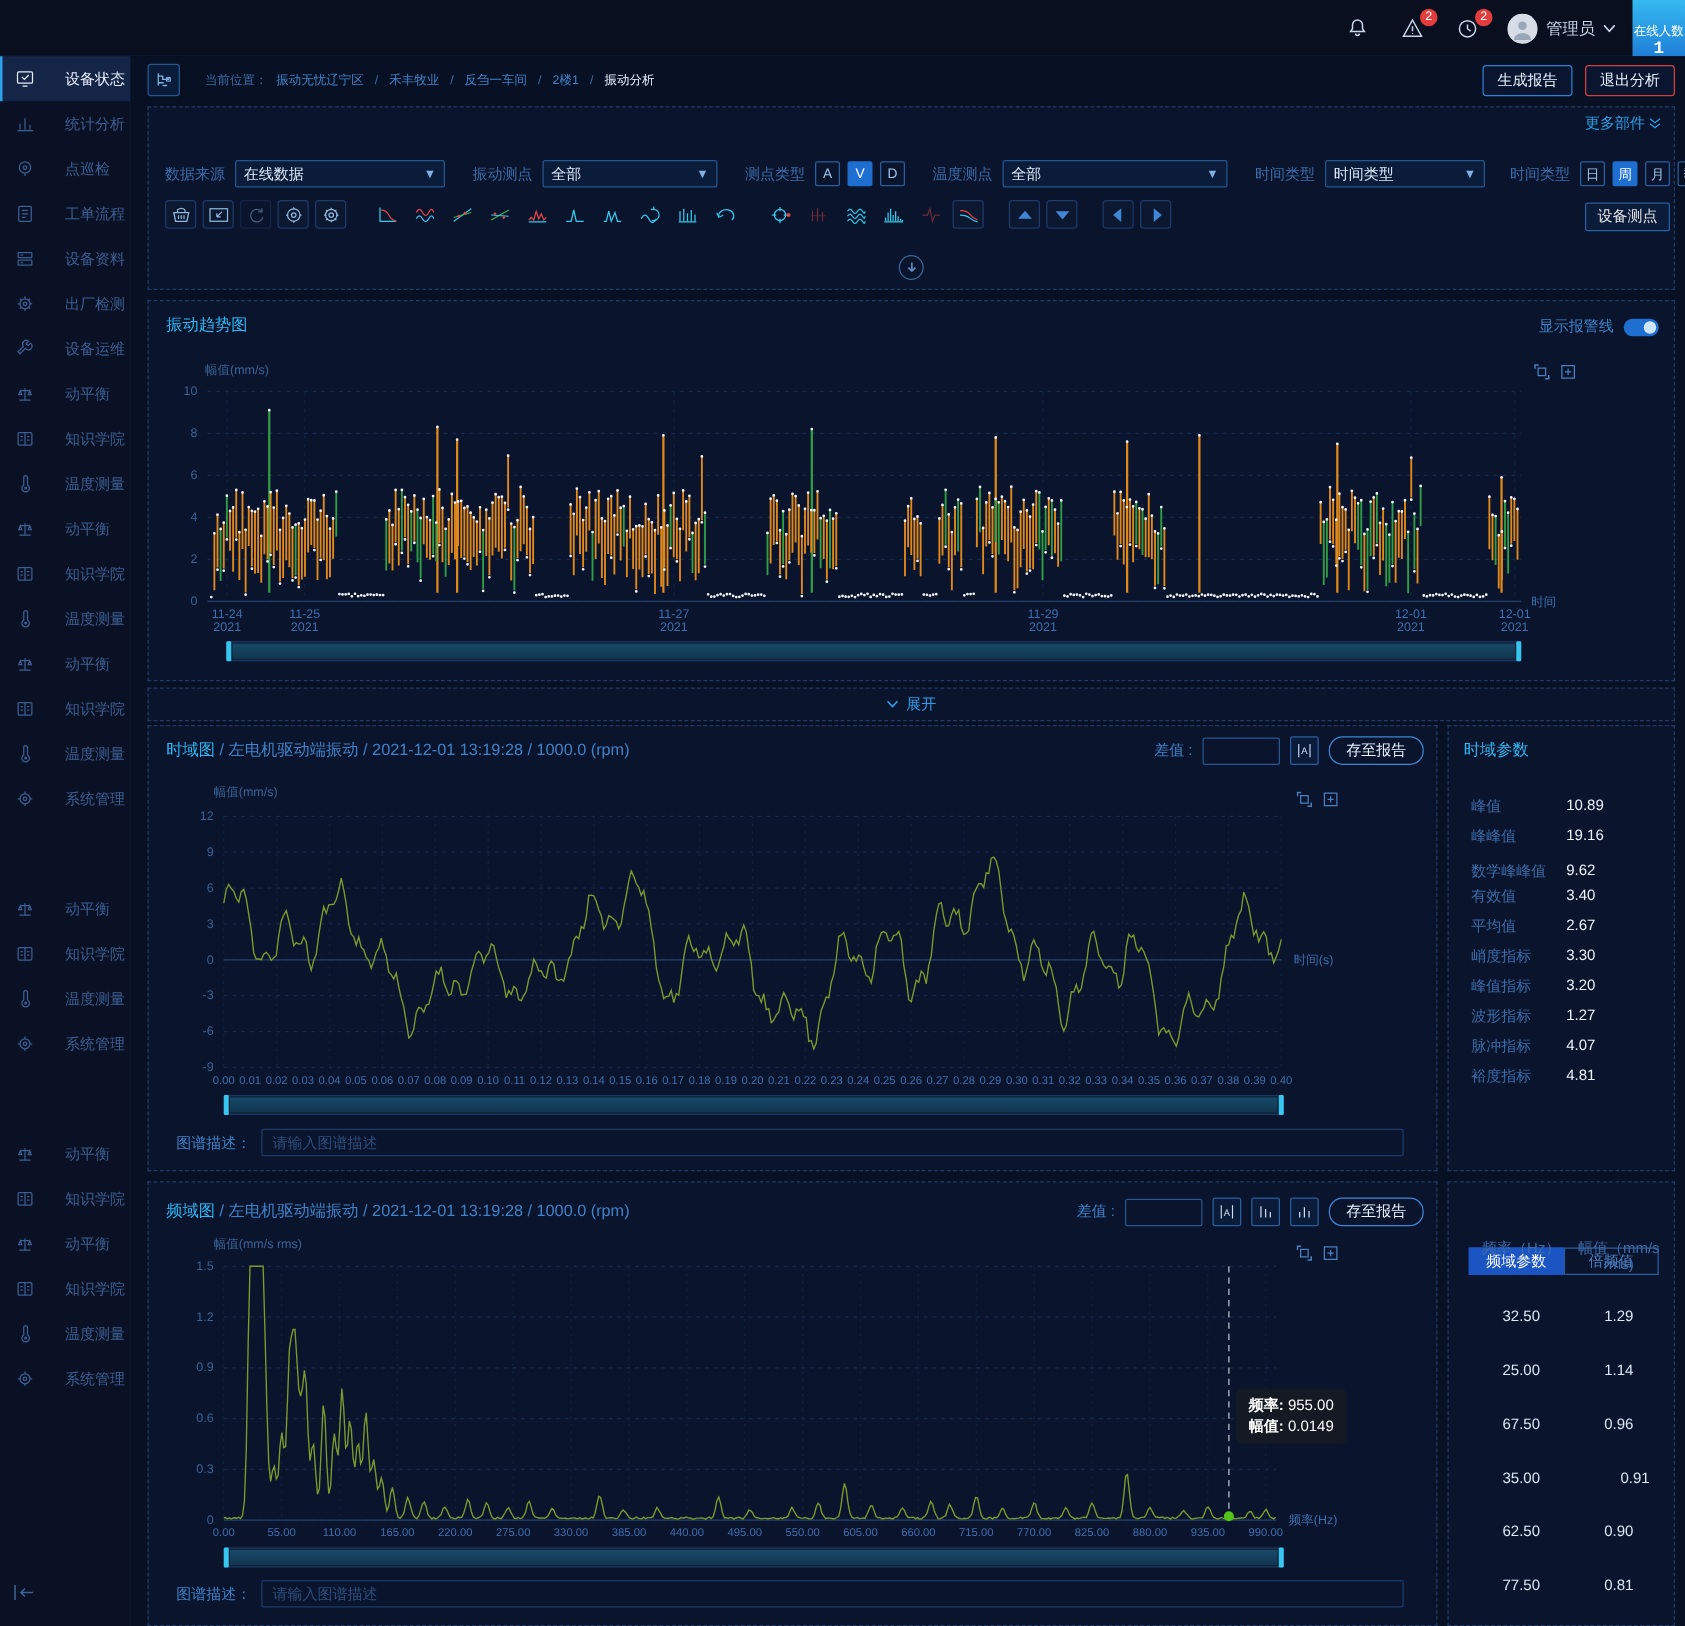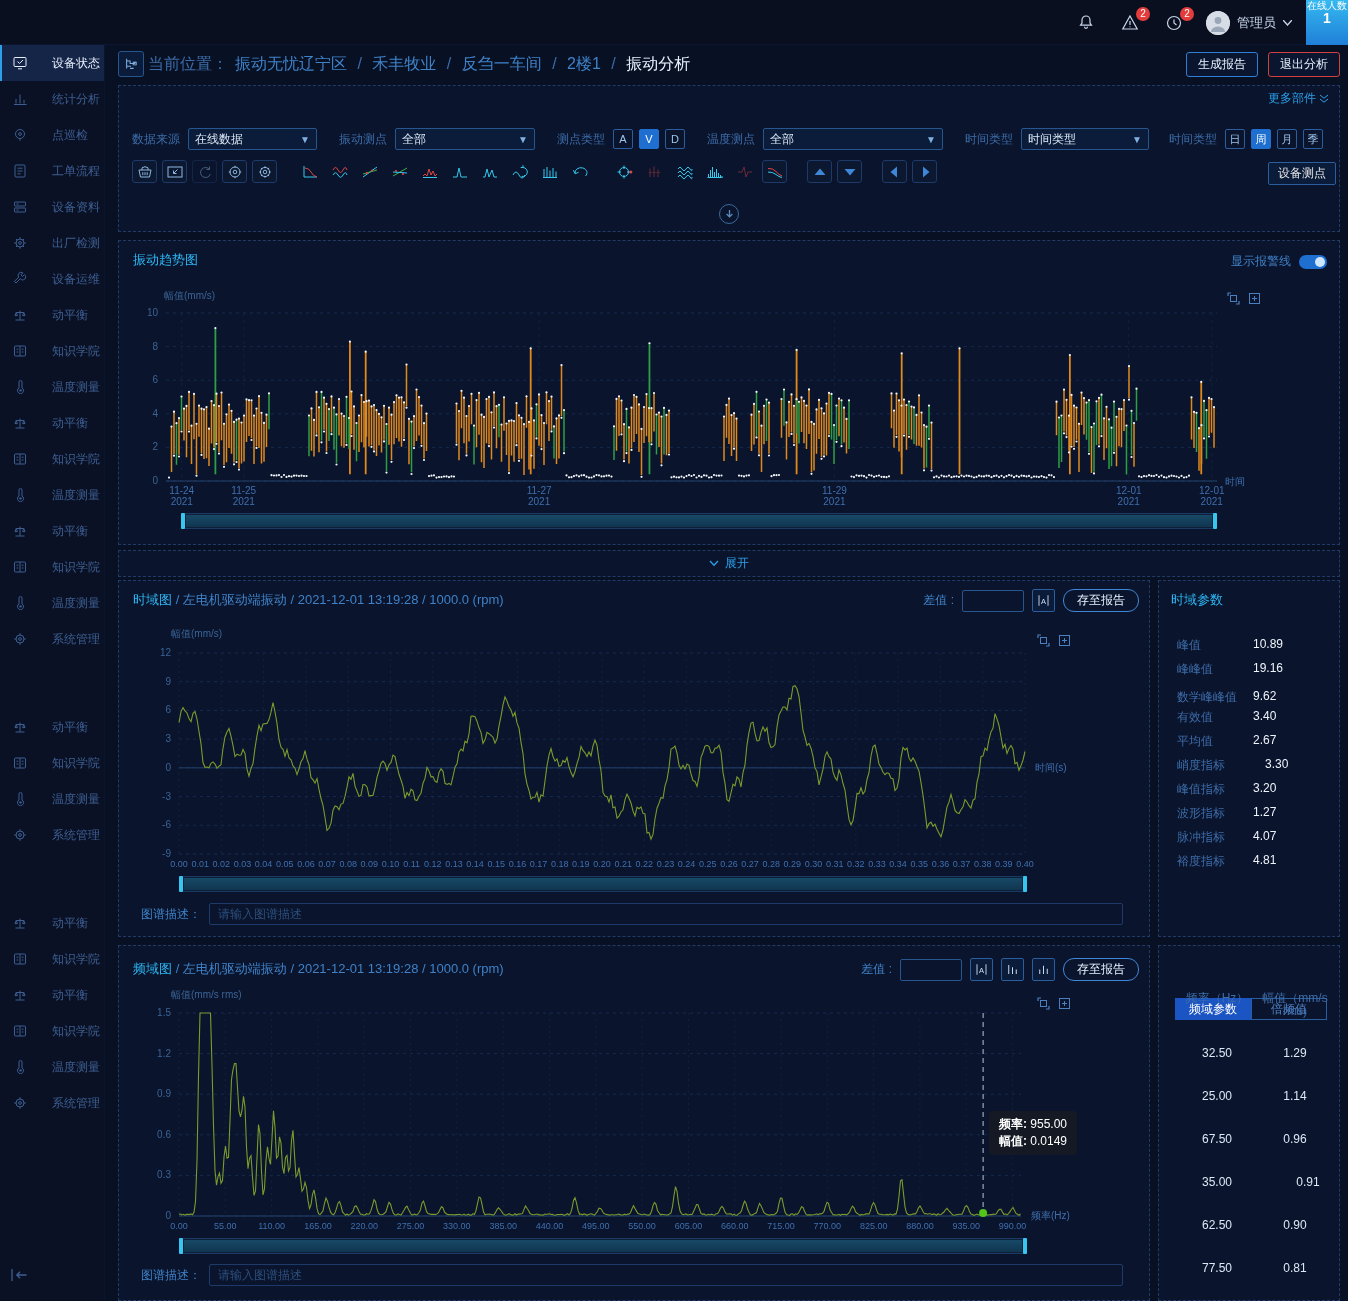--- a/index.html
+++ b/index.html
@@ -5,33 +5,33 @@
   html,body{margin:0;padding:0;background:#060c1c;width:1348px;height:1301px;overflow:hidden;
     font-family:"Liberation Sans","DejaVu Sans",sans-serif;-webkit-font-smoothing:antialiased;}
   *{box-sizing:border-box;}
   .hdr{position:absolute;left:0;top:0;width:1348px;height:45px;background:#0a0f1f;border-bottom:1px solid #0d1630;}
   .hdr-right{position:absolute;right:56px;top:0;height:45px;display:flex;align-items:center;gap:20px;}
   .hicon{position:relative;width:24px;height:24px;display:flex;align-items:center;justify-content:center;cursor:pointer;}
   .badge{position:absolute;top:-4px;right:-8px;background:#e23c3c;color:#fff;font-size:10px;line-height:14px;min-width:14px;height:14px;border-radius:7px;text-align:center;padding:0 2px;}
   .userbox{display:flex;align-items:center;gap:7px;color:#c7d6ea;font-size:13px;cursor:pointer;}
   .avatar{width:24px;height:24px;border-radius:50%;background:#d7dde6;overflow:hidden;position:relative;}
   .online{position:absolute;right:0;top:0;width:42px;height:45px;background:linear-gradient(180deg,#35b9f0,#1f7fd8);color:#fff;
-    display:flex;flex-direction:column;align-items:center;justify-content:flex-start;font-size:10px;line-height:12px;cursor:pointer;}
+    display:flex;flex-direction:column;align-items:center;justify-content:flex-end;font-size:10px;line-height:12px;cursor:pointer;font-family:Liberation Mono, monospace;}
   .online b{font-size:14px;}
   .sidebar{position:absolute;left:0;top:45px;width:105px;height:1256px;background:#0a1124;border-right:1px solid #0c1530;}
   .snav{display:flex;flex-direction:column;}
   .sitem{height:36px;display:flex;align-items:center;gap:24px;padding-left:12px;color:#3d5f93;font-size:12px;cursor:pointer;white-space:nowrap;}
   .sitem svg{flex:0 0 auto;}
   .sitem.active{background:#152548;color:#e6eefc;border-left:2px solid #2d9fe8;padding-left:10px;}
   .sspacer{height:52px;}
   .collapse-btn{position:absolute;left:10px;bottom:14px;color:#3d5f93;cursor:pointer;}
   .main{position:absolute;left:105px;top:45px;width:1243px;height:1256px;background:#081023;}
   .crumbrow{position:absolute;left:13px;top:3px;width:1222px;height:32px;display:flex;align-items:center;}
   .treebtn{width:26px;height:26px;border:1px solid #27568f;border-radius:3px;display:flex;align-items:center;justify-content:center;cursor:pointer;background:#0b1c3a;}
-  .crumbs{margin-left:4px;font-size:16px;color:#3d6ca8;display:flex;gap:7px;align-items:flex-end;}
+  .crumbs{margin-left:20px;font-size:10px;color:#3d6ca8;display:flex;gap:7px;align-items:flex-end;}
   .crumbs .lk{color:#3f82c8;cursor:pointer;}
   .crumbs .cur{color:#e8f2ff;}
   .topbtns{margin-left:auto;display:flex;gap:10px;}
   .obtn{font-size:12px;color:#e8f2ff;background:rgba(30,80,160,.10);border:1px solid #2f7fd6;border-radius:3px;padding:3px 11px;cursor:pointer;}
   .obtn.red{border-color:#d43f3f;}
   .panel{position:absolute;background:#0a142c;border:1px dashed rgba(74,124,196,.38);}
   .morelink{position:absolute;right:10px;top:4px;color:#2d9fe8;font-size:12px;cursor:pointer;display:flex;align-items:center;gap:3px;}
   .frow{position:absolute;left:13px;top:42px;display:flex;align-items:center;gap:8px;font-size:12px;color:#3d6ca8;white-space:nowrap;}
   .sel{height:22px;background:#0b1c3a;border:1px solid #27568f;border-radius:2px;color:#dce8f6;display:flex;align-items:center;
     padding:0 6px;justify-content:space-between;cursor:pointer;}
@@ -347,21 +347,21 @@
 
   <div class="panel" style="left:13px;top:40px;width:1222px;height:147px;">
     <div class="morelink">
       <span>更多部件</span>
       <svg width="10" height="10" viewBox="0 0 10 10">
           <path d="M1 1l4 3.2L9 1M1 5l4 3.2L9 5" fill="none" stroke="#2d9fe8"></path>
         </svg>
     </div>
     <div class="frow">
       <span>数据来源</span>
-      <div class="sel" style="width:129px">
+      <div class="sel" style="width:168px">
         <span>在线数据</span>
           <span class="chev">▼</span>
       </div>
       <span style="margin-left:14px">振动测点</span>
       <div class="sel" style="width:140px">
         <span>全部</span>
           <span class="chev">▼</span>
       </div>
       <span style="margin-left:14px">测点类型</span>
       <span id="ptype-group" style="display:flex;gap:6px">
@@ -769,21 +769,21 @@
           <span class="pv">9.62</span>
         </div>
         <div class="prow" style="top: 128px;">
           <span class="pl">有效值</span>
           <span class="pv">3.40</span>
         </div>
         <div class="prow" style="top: 152px;">
           <span class="pl">平均值</span>
           <span class="pv">2.67</span>
         </div>
-        <div class="prow" style="top: 176px; gap: 12px;">
+        <div class="prow" style="top: 176px;">
           <span class="pl">峭度指标</span>
           <span class="pv">3.30</span>
         </div>
         <div class="prow" style="top: 200px;">
           <span class="pl">峰值指标</span>
           <span class="pv">3.20</span>
         </div>
         <div class="prow" style="top: 224px;">
           <span class="pl">波形指标</span>
           <span class="pv">1.27</span>

